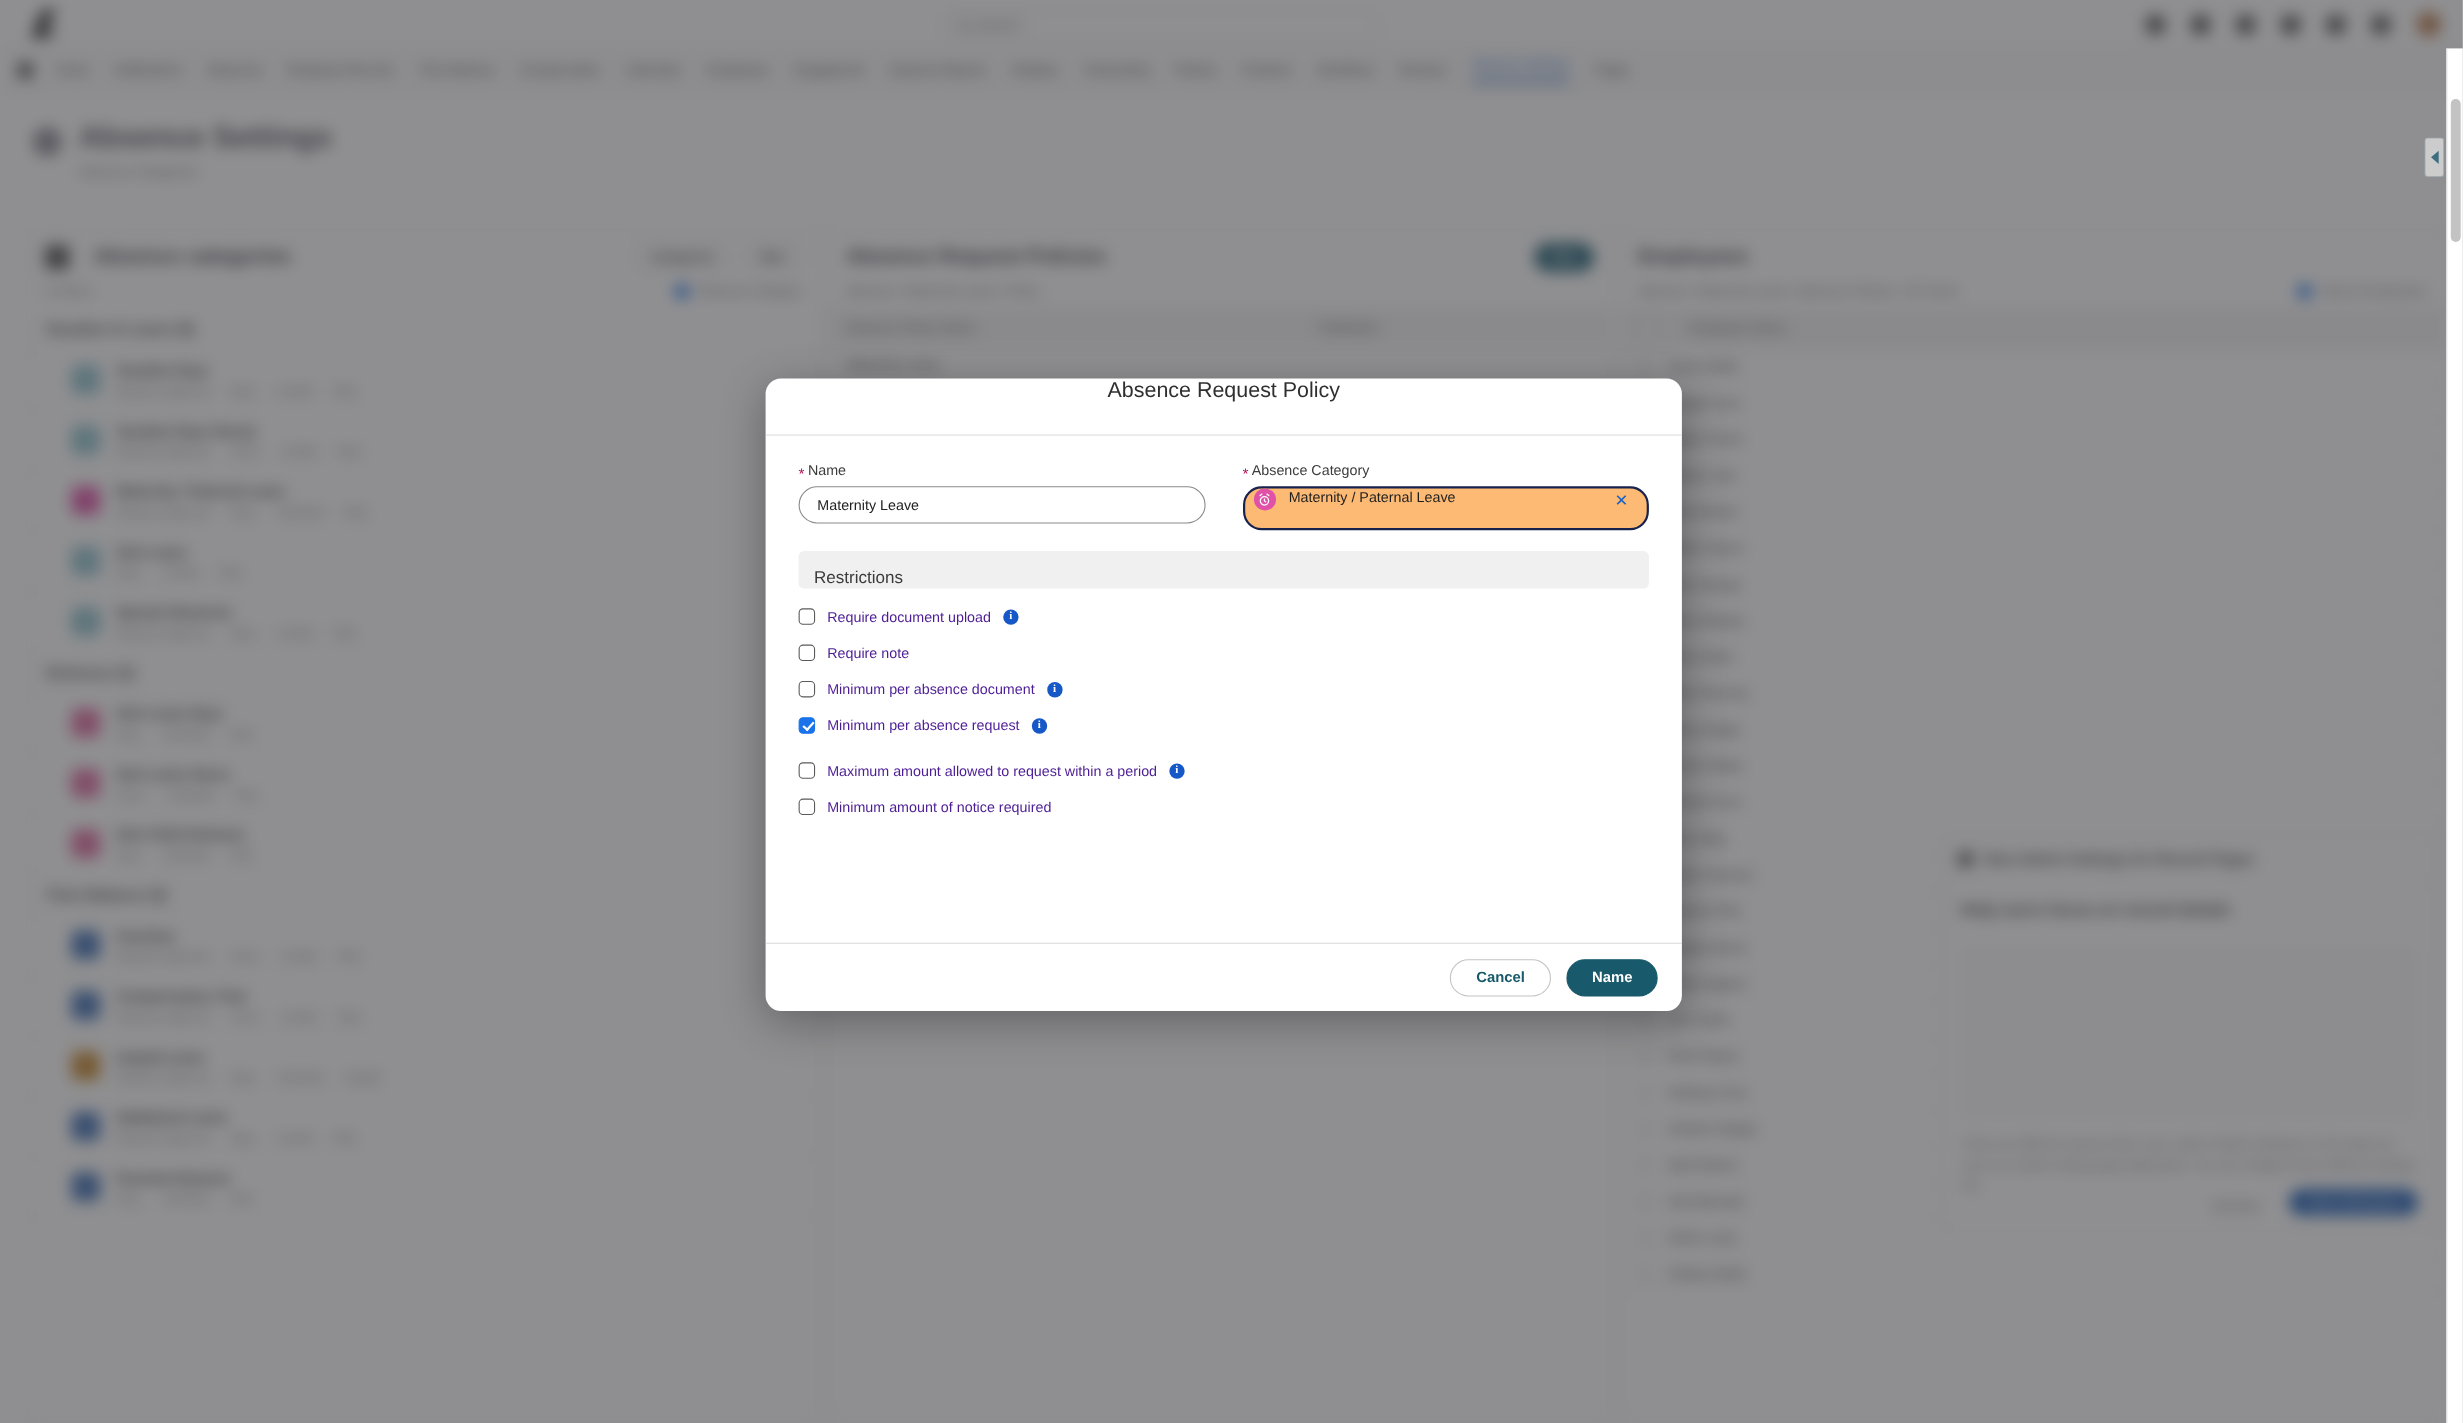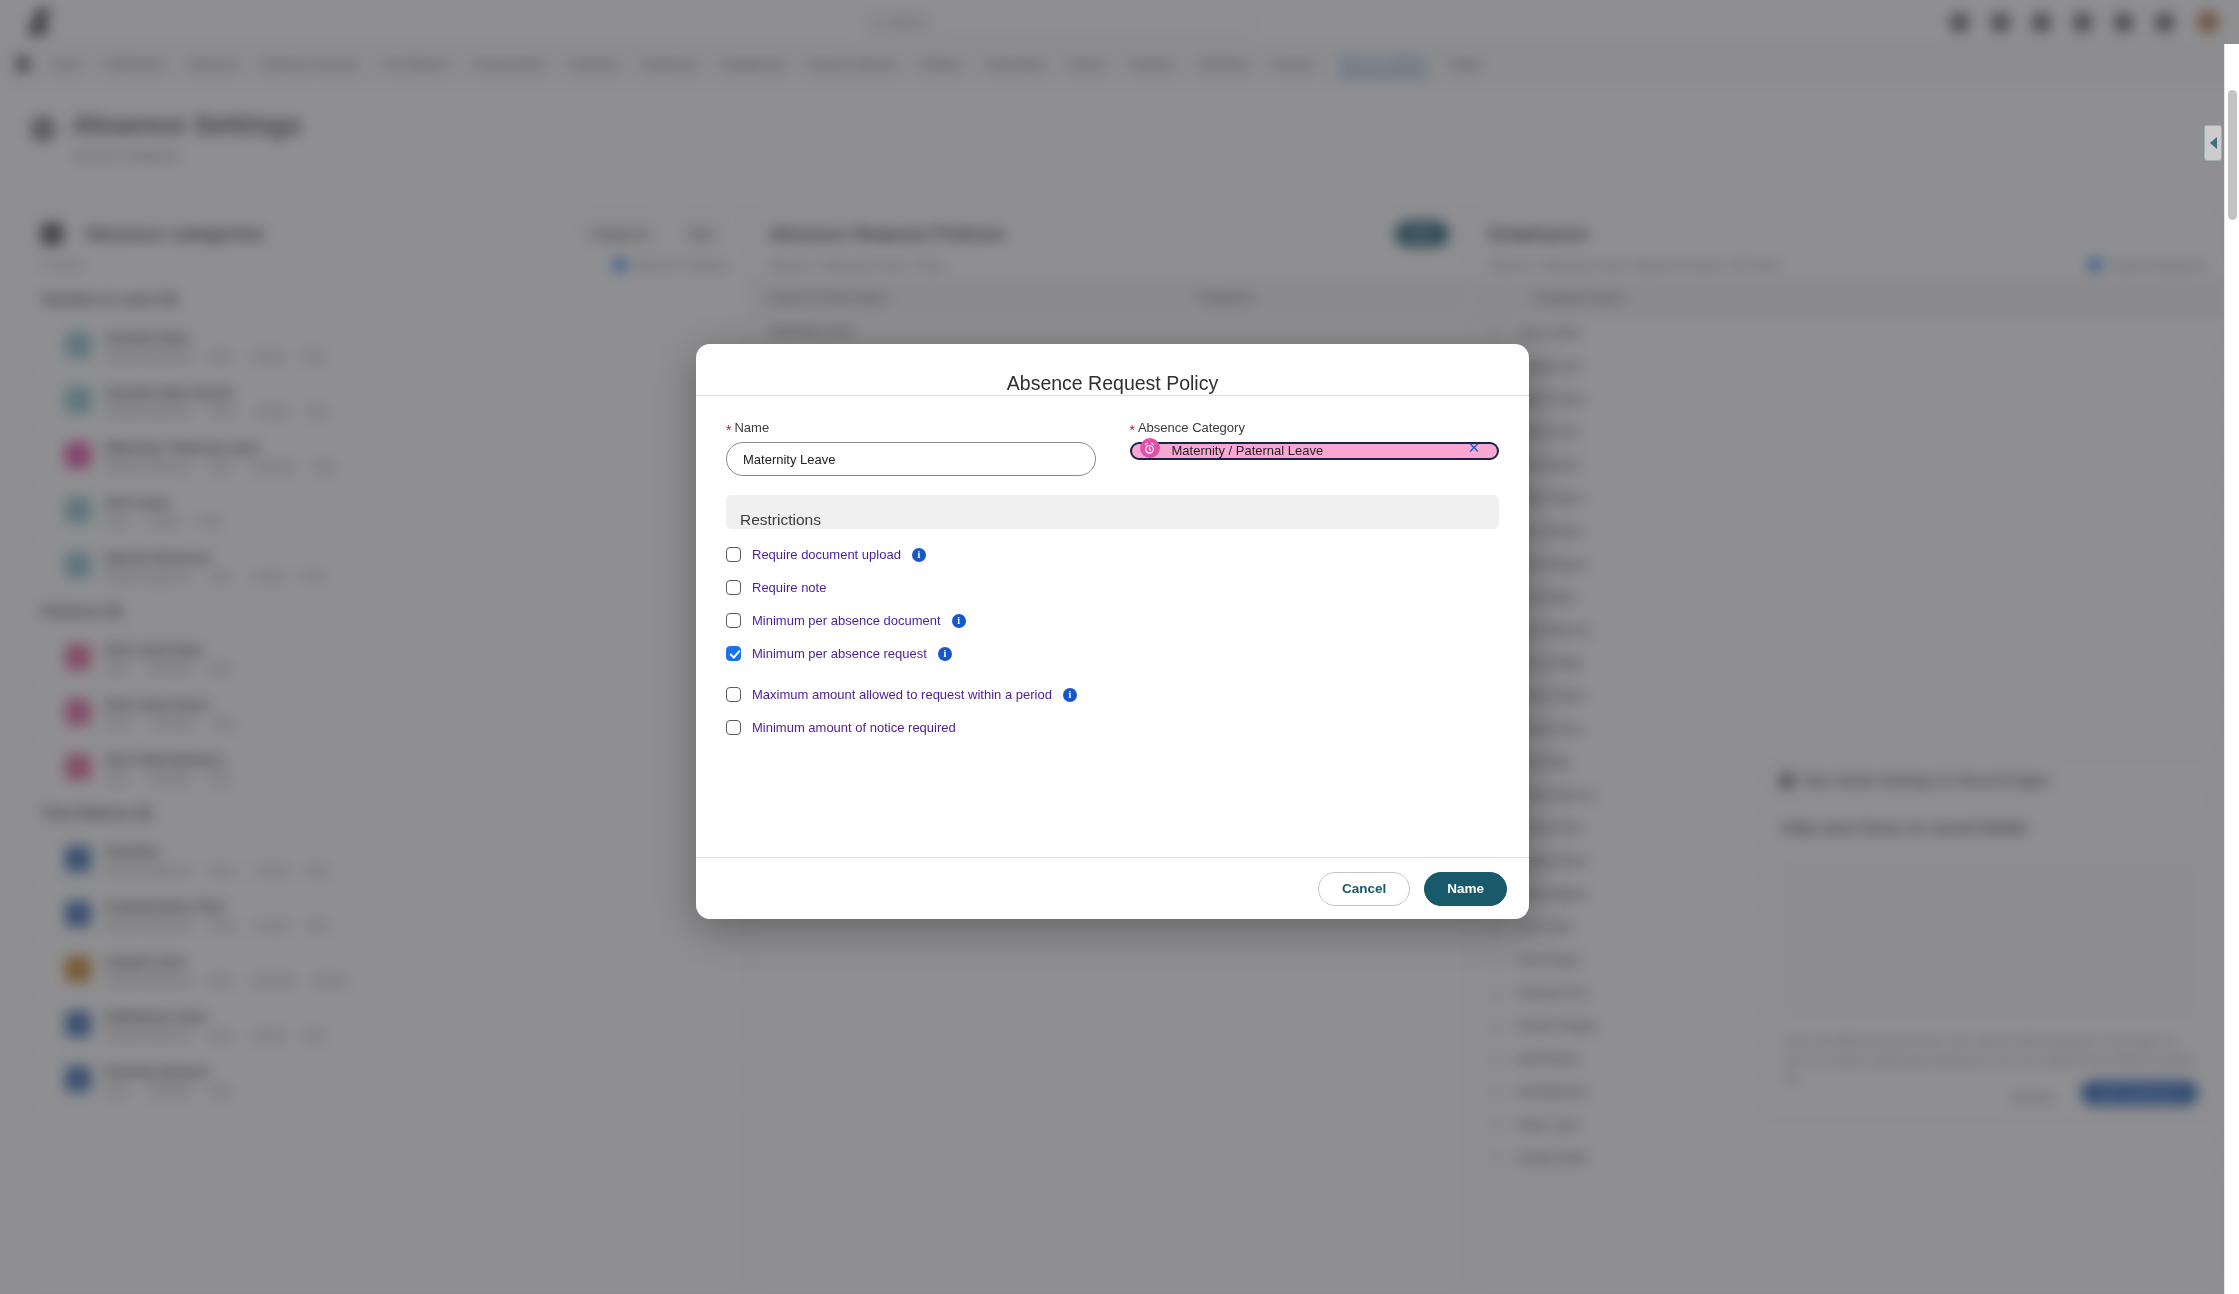--- a/index.html
+++ b/index.html
@@ -164,21 +164,21 @@
     width: 833px; height: 575px;
     background: #ffffff;
     border-radius: 14px;
     box-shadow: 0 10px 40px rgba(0,0,0,0.30);
     display: flex; flex-direction: column;
     overflow: hidden;
   }
 
   #modal-header {
     height: 52px; flex: 0 0 52px;
-    display: flex; align-items: flex-end; justify-content: center;
+    display: flex; align-items: flex-start; justify-content: center;
     border-bottom: 1px solid #dcdcdc;
   }
   #modal-title {
     font-size: 19.5px; color: #2f2f2f; font-weight: 400;
   }
 
   #modal-body {
     flex: 1 1 auto;
     padding: 24px 30px 0 30px;
     overflow: hidden;
@@ -202,26 +202,26 @@
     padding: 0 16px;
     font-size: 13px; color: #222;
     display: flex; align-items: center;
     background: #fff;
     outline: none;
     font-family: "Liberation Sans", sans-serif;
     width: 100%;
   }
 
   .select-input {
-    height: 18px;
+    height: 40px;
     border: 2px solid #17224d;
     border-radius: 17px;
     padding: 0 8px 0 8px;
-    display: flex; align-items: flex-end; gap: 12px;
-    background: #f9a8d4;
+    display: flex; align-items: flex-start; gap: 12px;
+    background: #fdba74;
     width: 100%;
   }
   .cat-chip-icon {
     width: 20px; height: 20px; border-radius: 50%;
     background: #e052a8;
     flex: 0 0 20px;
     display: flex; align-items: center; justify-content: center;
   }
   .cat-chip-icon svg { display: block; }
   .select-text { font-size: 13px; color: #1f1f1f; flex: 1 1 auto; }

